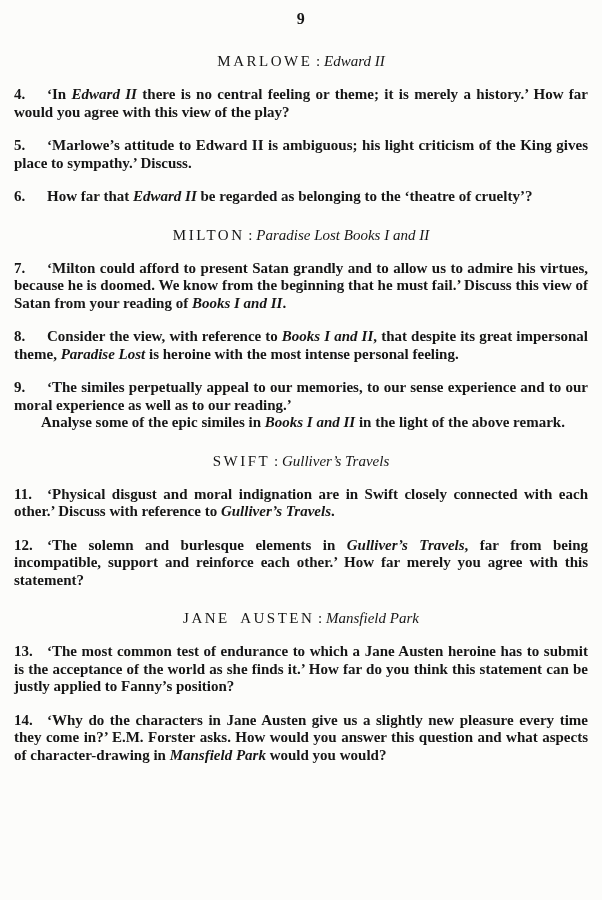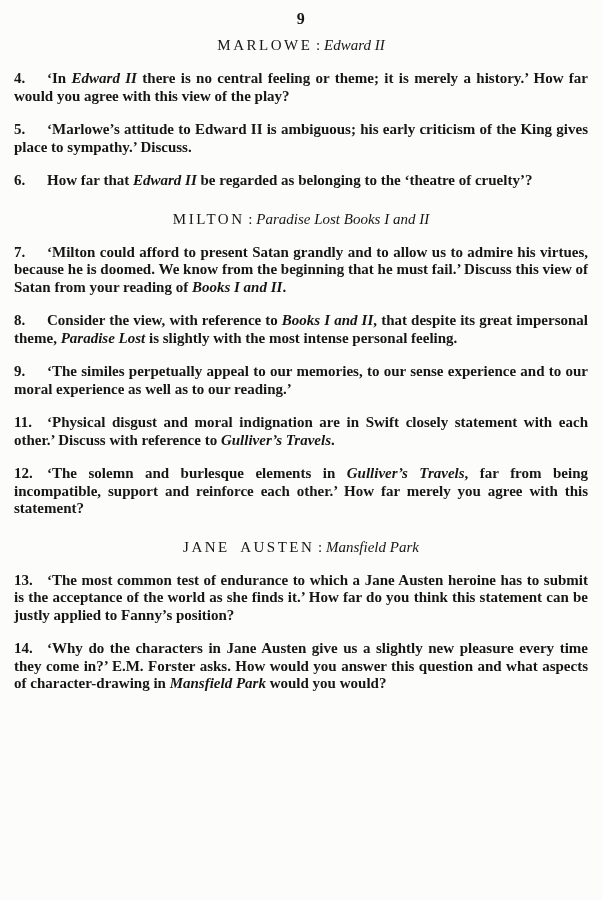--- a/index.html
+++ b/index.html
@@ -22,21 +22,21 @@
     margin: 2px 0 0 0;
     letter-spacing: 0.5px;
   }
   h2.heading {
     font-size: 15px;
     font-weight: normal;
     text-align: center;
     margin: 21px 0 3px 0;
     white-space: nowrap;
   }
-  section:first-of-type h2.heading { margin-top: 9px; }
+  section:first-of-type h2.heading { margin-top: 25px; }
   h2.heading .caps {
     letter-spacing: 2.5px;
     word-spacing: 5px;
     font-style: normal;
   }
   p.question {
     font-size: 15px;
     line-height: 17.5px;
     text-align: justify;
     margin: 16px 0 0 0;
@@ -56,31 +56,33 @@
 </style>
 </head>
 <body>
 
 <main class="page">
   <p class="pageno">9</p>
   <div>
       <section>
         <h2 class="heading"><span class="caps">MARLOWE</span><span> : </span><i>Edward II</i></h2>
         <p class="question"><span class="qnum">4.</span><span>‘In </span><i>Edward II</i><span> there is no central feeling or theme;  it is merely a history.’  How far would you agree with this view of the play?</span></p>
-        <p class="question"><span class="qnum">5.</span><span>‘Marlowe’s attitude to Edward II is ambiguous;  his early criticism of the King gives place to sympathy.’  Discuss.</span></p>
+        <p class="question"><span class="qnum">5.</span><span>‘Marlowe’s attitude to Edward II is ambiguous;  his light criticism of the King gives place to sympathy.’  Discuss.</span></p>
         <p class="question"><span class="qnum">6.</span><span>How far that </span><i>Edward II</i><span> be regarded as belonging to the ‘theatre of cruelty’?</span></p>
       </section>
       <section>
         <h2 class="heading"><span class="caps">MILTON</span><span> : </span><i>Paradise Lost Books I and II</i></h2>
         <p class="question"><span class="qnum">7.</span><span>‘Milton could afford to present Satan grandly and to allow us to admire his virtues, because he is doomed. We know from the beginning that he must fail.’ Discuss this view of Satan from your reading of </span><i>Books I and II</i><span>.</span></p>
-        <p class="question"><span class="qnum">8.</span><span>Consider the view, with reference to </span><i>Books I and II</i><span>, that despite its great impersonal theme, </span><i>Paradise Lost</i><span> is slightly with the most intense personal feeling.</span></p>
+        <p class="question"><span class="qnum">8.</span><span>Consider the view, with reference to </span><i>Books I and II</i><span>, that despite its great impersonal theme, </span><i>Paradise Lost</i><span> is heroine with the most intense personal feeling.</span></p>
         <p class="question"><span class="qnum">9.</span><span>‘The similes perpetually appeal to our memories, to our sense experience and to our moral experience as well as to our reading.’</span></p>
+        <p class="question cont"><span>Analyse some of the epic similes in </span><i>Books I and II</i><span> in the light of the above remark.</span></p>
       </section>
       <section>
-        <p class="question"><span class="qnum">11.</span><span>‘Physical disgust and moral indignation are in Swift closely statement with each other.’ Discuss with reference to </span><i>Gulliver’s Travels</i><span>.</span></p>
+        <h2 class="heading"><span class="caps">SWIFT</span><span> : </span><i>Gulliver’s Travels</i></h2>
+        <p class="question"><span class="qnum">11.</span><span>‘Physical disgust and moral indignation are in Swift closely connected with each other.’ Discuss with reference to </span><i>Gulliver’s Travels</i><span>.</span></p>
         <p class="question"><span class="qnum">12.</span><span>‘The solemn and burlesque elements in </span><i>Gulliver’s Travels</i><span>, far from being incompatible, support and reinforce each other.’  How far merely you agree with this statement?</span></p>
       </section>
       <section>
         <h2 class="heading"><span class="caps">JANE AUSTEN</span><span> : </span><i>Mansfield Park</i></h2>
         <p class="question"><span class="qnum">13.</span><span>‘The most common test of endurance to which a Jane Austen heroine has to submit is the acceptance of the world as she finds it.’  How far do you think this statement can be justly applied to Fanny’s position?</span></p>
         <p class="question"><span class="qnum">14.</span><span>‘Why do the characters in Jane Austen give us a slightly new pleasure every time they come in?’ E.M. Forster asks.   How would you answer this question and what aspects of character-drawing in </span><i>Mansfield Park</i><span> would you would?</span></p>
       </section>
     </div>
 </main>
 

